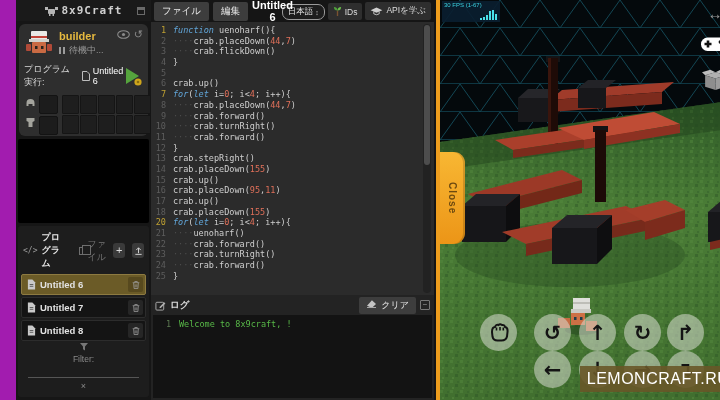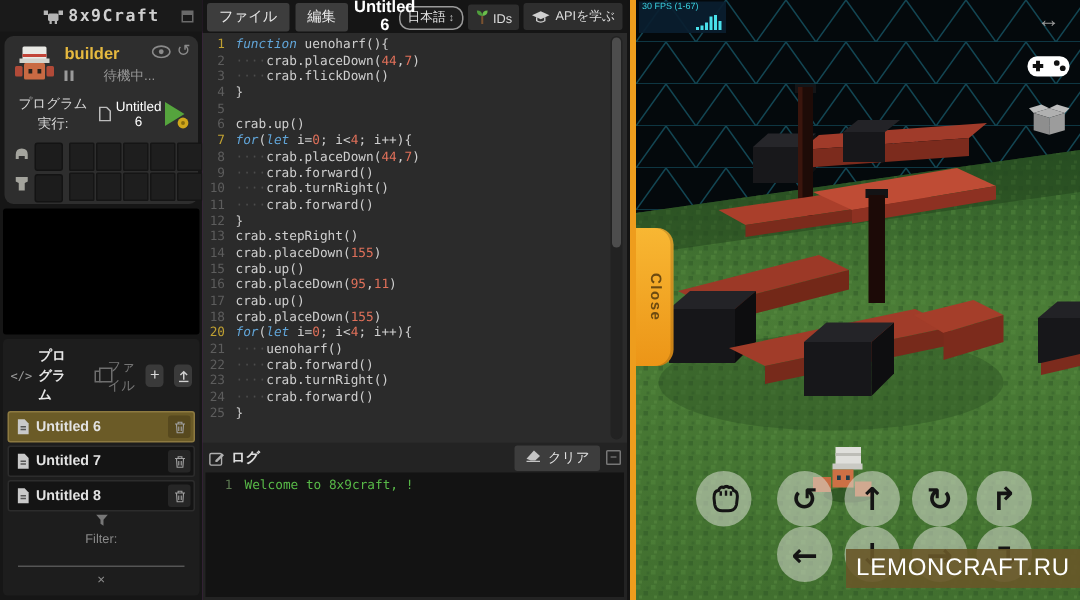--- a/index.html
+++ b/index.html
@@ -1,32 +1,32 @@
 <!DOCTYPE html>
 <html><head>
 <meta charset="utf-8">
 <style>
   * { margin:0; padding:0; box-sizing:border-box; }
   html,body { width:720px; height:400px; overflow:hidden; background:#000; font-family:"Liberation Sans",sans-serif; }
-  .app { display:flex; width:720px; height:400px; background:#a21caf; }
+  .app { display:flex; width:720px; height:400px; background:#a21caf;padding-left:16px; }
 
   
   .sidebar { width:135px; height:400px; background:#161616; display:flex; flex-direction:column; flex-shrink:0; }
   .logo-bar { height:22px; display:flex; align-items:center; justify-content:center; position:relative; background:#1a1a1a; }
   .logo-text { font-family:"DejaVu Sans Mono",monospace; font-weight:bold; font-size:11px; color:#cfcfcf; letter-spacing:1px; margin-left:4px; }
   .win-ico { position:absolute; right:6px; top:7px; width:8px; height:8px; border:1px solid #6a6a6a; border-top:3px solid #6a6a6a; }
   .char-card { margin:3px 3px 2px 3px; background:#2e2e2e; border-radius:6px; padding:6px 5px 7px 5px; height:112px; }
   .cc-top { display:flex; }
   .cc-info { flex:1; margin-left:5px; }
   .cc-name { color:#e6b93f; font-size:11px; font-weight:bold; line-height:12px; }
-  .cc-status { display:flex; align-items:center; margin-top:2px; color:#979797; font-size:9px;gap:16px; }
+  .cc-status { display:flex; align-items:center; margin-top:2px; color:#979797; font-size:9px; }
   .pause-ico { display:inline-block; width:6px; height:7px; border-left:2px solid #9a9a9a; border-right:2px solid #9a9a9a; margin-right:4px; }
   .cc-icons { display:flex; gap:4px; align-items:flex-start; }
   .refresh-ico { color:#8a8a8a; font-size:11px; line-height:9px; }
-  .cc-run { display:flex; align-items:center; margin-top:5px; font-size:9px; color:#d8d8d8;text-align:center; }
+  .cc-run { display:flex; align-items:center; margin-top:5px; font-size:9px; color:#d8d8d8; }
   .cc-run .doc { margin:0 3px; display:inline-flex; }
   .cc-run-target { color:#fff; }
   .play-btn { margin-left:auto; display:inline-flex; cursor:pointer; }
   .inv { display:flex; margin-top:6px; align-items:flex-start; }
   .inv-icons { display:flex; flex-direction:column; gap:7px; width:14px; margin-top:2px; }
   .inv-slots { display:flex; flex-direction:column; gap:2px; margin-left:2px; }
   .slot { width:19px; height:19px; background:#1c1c1c; border:1px solid #131313; border-radius:2px; }
   .inv-grid { display:grid; grid-template-columns:repeat(5,17px); grid-auto-rows:19px; gap:1px; margin-left:4px; }
   .cell { background:#1e1e1e; border:1px solid #151515; border-radius:1px; }
   .preview-black { margin:1px 2px; height:88px; background:#000; border-radius:2px; }

